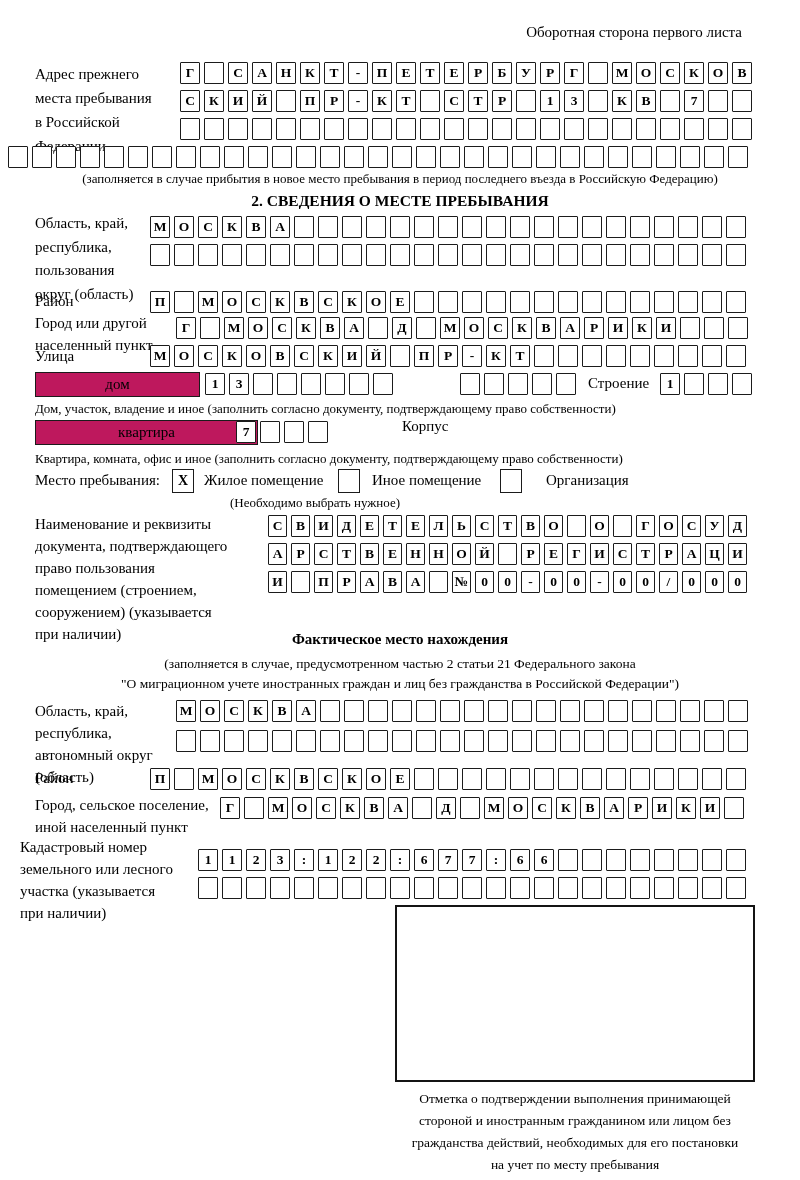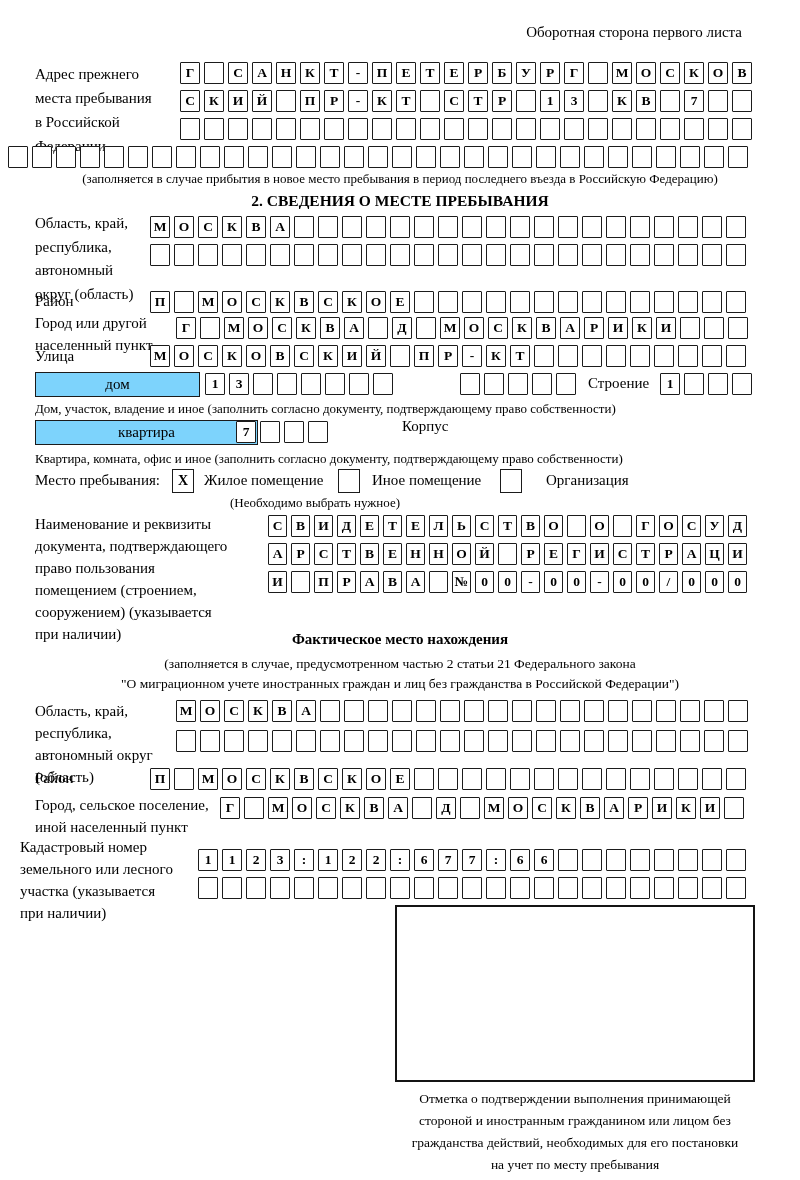--- a/index.html
+++ b/index.html
@@ -12,21 +12,21 @@
         display:flex;align-items:center;justify-content:center;
         font-size:13.5px;font-weight:bold;line-height:1;}
   .row.tight .cell{width:19px;}
   .cellbig{width:22px;height:24px;box-sizing:border-box;border:1.6px solid #1b1b1b;
         display:flex;align-items:center;justify-content:center;font-size:14px;font-weight:bold;background:#fff;}
   .lbl{font-size:15px;}
   .lbl .lbl-line{white-space:nowrap;}
   .caption{font-size:13px;}
   .center{text-align:center;}
   .bold{font-weight:bold;}
-  .widebox{box-sizing:border-box;border:1.6px solid #1b1b1b;height:25px;background:#7dd3fc;
+  .widebox{box-sizing:border-box;border:1.6px solid #1b1b1b;height:25px;background:#be185d;
         display:flex;align-items:center;justify-content:center;font-size:15px;}
   .stamp{box-sizing:border-box;border:2px solid #141414;background:#fff;}
 </style>
 </head>
 <body>
 
 <div class="page">
 
   <div class="abs" style="top:24px;right:58px;font-size:15px;">Оборотная сторона первого листа</div>
 
@@ -147,21 +147,21 @@
       <span class="cell"></span>
       <span class="cell"></span>
     </div>
   <div class="abs caption center" style="left:0;top:171px;width:800px;">(заполняется в случае прибытия в новое место пребывания в период последнего въезда в Российскую Федерацию)</div>
 
   <div class="abs bold center" style="left:0;top:192px;width:800px;font-size:15.5px;">2. СВЕДЕНИЯ О МЕСТЕ ПРЕБЫВАНИЯ</div>
 
   <div class="abs lbl" style="left:35px;top:212px;line-height:23.5px;">
       <div class="lbl-line">Область, край,</div>
       <div class="lbl-line">республика,</div>
-      <div class="lbl-line">автономный</div>
+      <div class="lbl-line">пользования</div>
       <div class="lbl-line">округ (область)</div>
     </div>
   <div class="abs row" style="left:150px;top:216px;">
       <span class="cell">М</span>
       <span class="cell">О</span>
       <span class="cell">С</span>
       <span class="cell">К</span>
       <span class="cell">В</span>
       <span class="cell">А</span>
       <span class="cell"></span>

